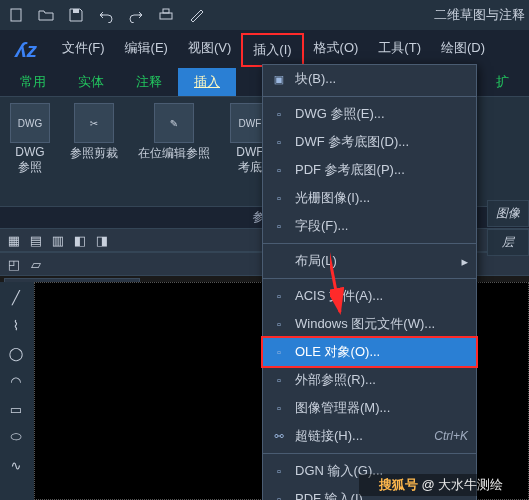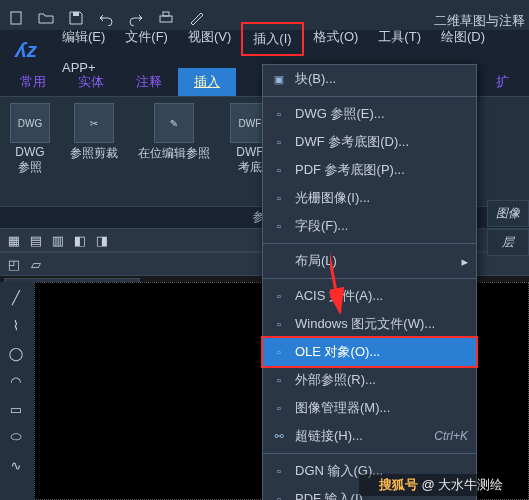--- a/index.html
+++ b/index.html
@@ -1,28 +1,28 @@
 <!DOCTYPE html>
 <html><head>
 <meta charset="utf-8">
 <style>
 * { margin: 0; padding: 0; box-sizing: border-box; font-family: "Microsoft YaHei", sans-serif; font-size: 13px; }
 body { background: #1a2332; color: #c8d0dc; width: 529px; height: 500px; overflow: hidden; position: relative; }
-.titlebar { height: 30px; background: #243240; display: flex; align-items: flex-end; padding: 0 4px; gap: 6px; }
+.titlebar { height: 30px; background: #243240; display: flex; align-items: center; padding: 0 4px; gap: 6px; }
 .titlebar .qat-icon { width: 24px; height: 24px; display: flex; align-items: center; justify-content: center; color: #c8d0dc; }
 .titlebar .qat-icon svg { width: 16px; height: 16px; }
 .mode-label { margin-left: auto; color: #c8d0dc; font-size: 13px; }
 .logo-row { display: flex; align-items: center; height: 40px; background: #1a2332; }
 .logo { width: 52px; height: 40px; display: flex; align-items: center; justify-content: center; color: #3b82f6; font-size: 21px; font-style: italic; font-weight: bold; }
 .menubar { display: flex; gap: 0; }
 .menu-item { padding: 6px 10px; cursor: pointer; }
 .menu-item.active { border: 2px solid #ff2a2a; text-align: right; }
 .appplus { padding: 4px 10px; }
 .ribbon-tabs { display: flex; background: #1a2332; padding: 0 4px; height: 26px; align-items: flex-end; }
-.ribbon-tab { padding: 5px 16px; color: #8b5cf6; cursor: pointer; }
+.ribbon-tab { padding: 5px 16px; color: #22c55e; cursor: pointer; }
 .ribbon-tab.selected { background: #2a7fd4; color: #fef9c3; text-decoration: underline; }
 .ribbon-body { background: #243240; height: 110px; display: flex; padding: 4px; gap: 8px; border-top: 1px solid #344556; }
 .large-btn { display: flex; flex-direction: column; align-items: center; gap: 2px; padding: 2px 6px; cursor: pointer; }
 .large-btn .bigicon { width: 40px; height: 40px; background: #344556; border: 1px solid #4a5c72; display: flex; align-items: center; justify-content: center; font-size: 10px; color: #c8d0dc; }
 .ref-title-bar { background: #1a2332; text-align: center; padding: 2px; font-size: 12px; color: #a0acc0; border-top: 1px solid #344556; }
 .toolbar2 { background: #2a3645; height: 24px; display: flex; align-items: center; gap: 2px; padding: 0 4px; border-top: 1px solid #344556; border-bottom: 1px solid #344556; }
 .toolbar2 .tbicon { width: 20px; height: 20px; display: flex; align-items: center; justify-content: center; }
 .tab-strip { background: #1a1a1a; height: 26px; display: flex; align-items: center; padding: 0 4px; gap: 4px; }
 .file-tab { background: #2a3645; padding: 3px 10px; display: flex; align-items: center; gap: 4px; font-family: monospace; font-size: 12px; color: #e0e6f0; border: 1px solid #3a4a5c; }
 .file-tab .x { cursor: pointer; color: #a0acc0; margin-left: 6px; }
@@ -84,29 +84,28 @@
         <path d="M3 13l3-3 7-7 2 2-7 7-3 3z" fill="none" stroke="currentColor"></path>
       </svg>
     </span>
   <span class="mode-label">二维草图与注释</span>
 </div>
 
 <div class="logo-row">
   <div class="logo">ʎz</div>
   <div style="display:flex;flex-direction:column">
     <div class="menubar">
+      <div class="menu-item">文件(F)</div>
       <div class="menu-item">编辑(E)</div>
-      <div class="menu-item">文件(F)</div>
       <div class="menu-item">视图(V)</div>
       <div class="menu-item active">插入(I)</div>
       <div class="menu-item">格式(O)</div>
       <div class="menu-item">工具(T)</div>
       <div class="menu-item">绘图(D)</div>
     </div>
-    <div class="appplus">APP+</div>
   </div>
 </div>
 
 <div class="ribbon-tabs">
   <div class="ribbon-tab">常用</div>
   <div class="ribbon-tab">实体</div>
   <div class="ribbon-tab">注释</div>
   <div class="ribbon-tab selected">插入</div>
   <div class="ribbon-tab" style="margin-left:auto">扩</div>
 </div>

